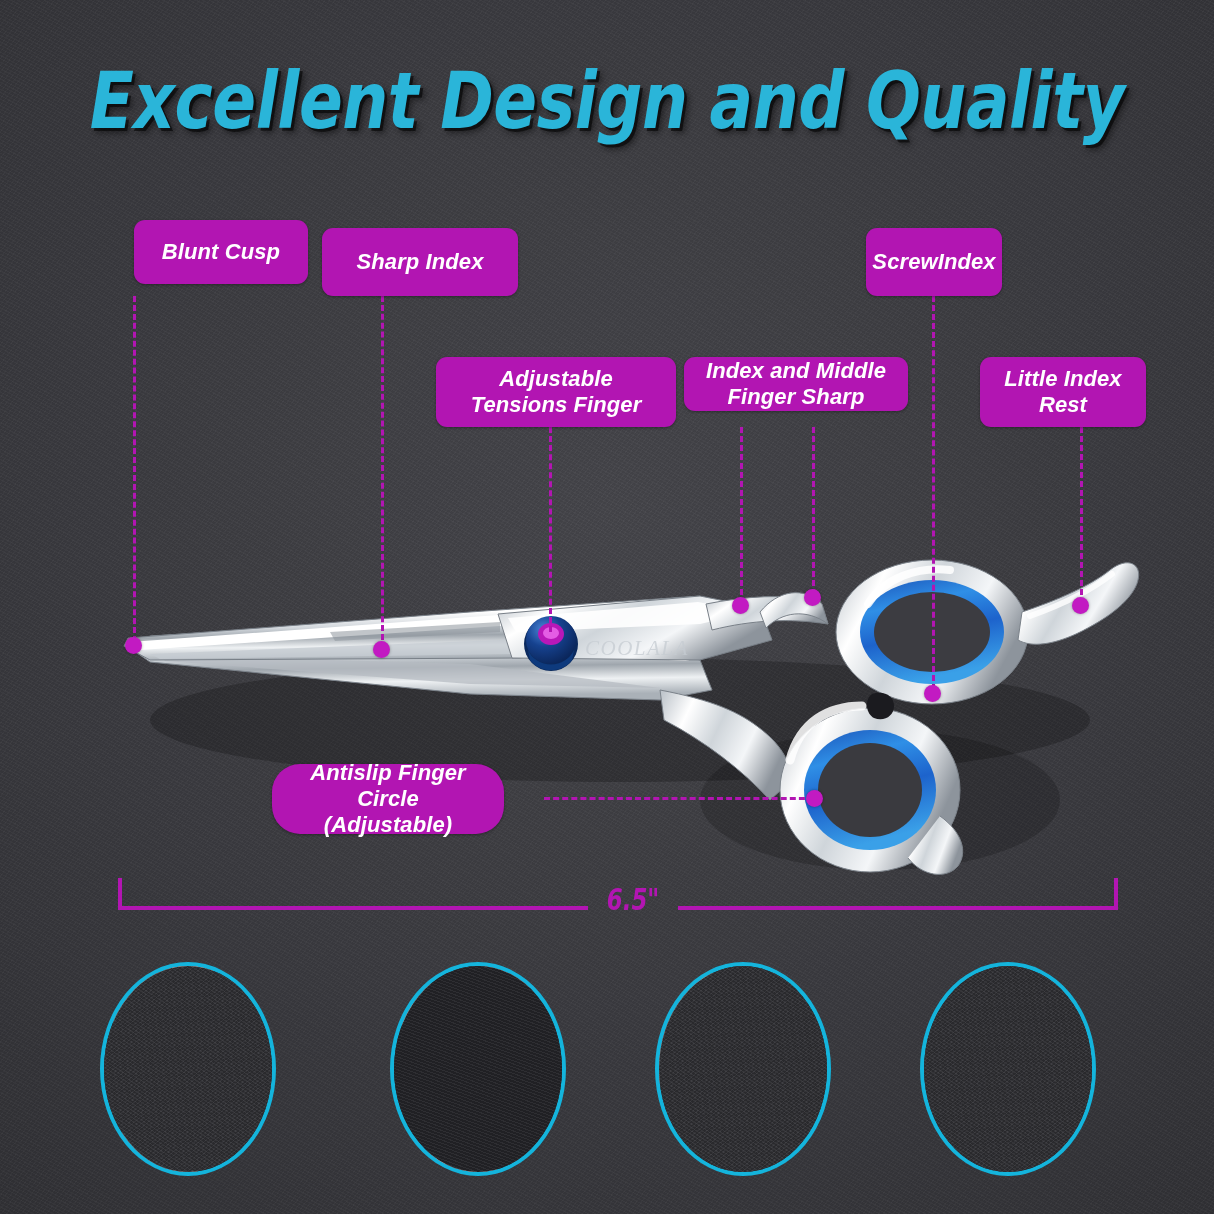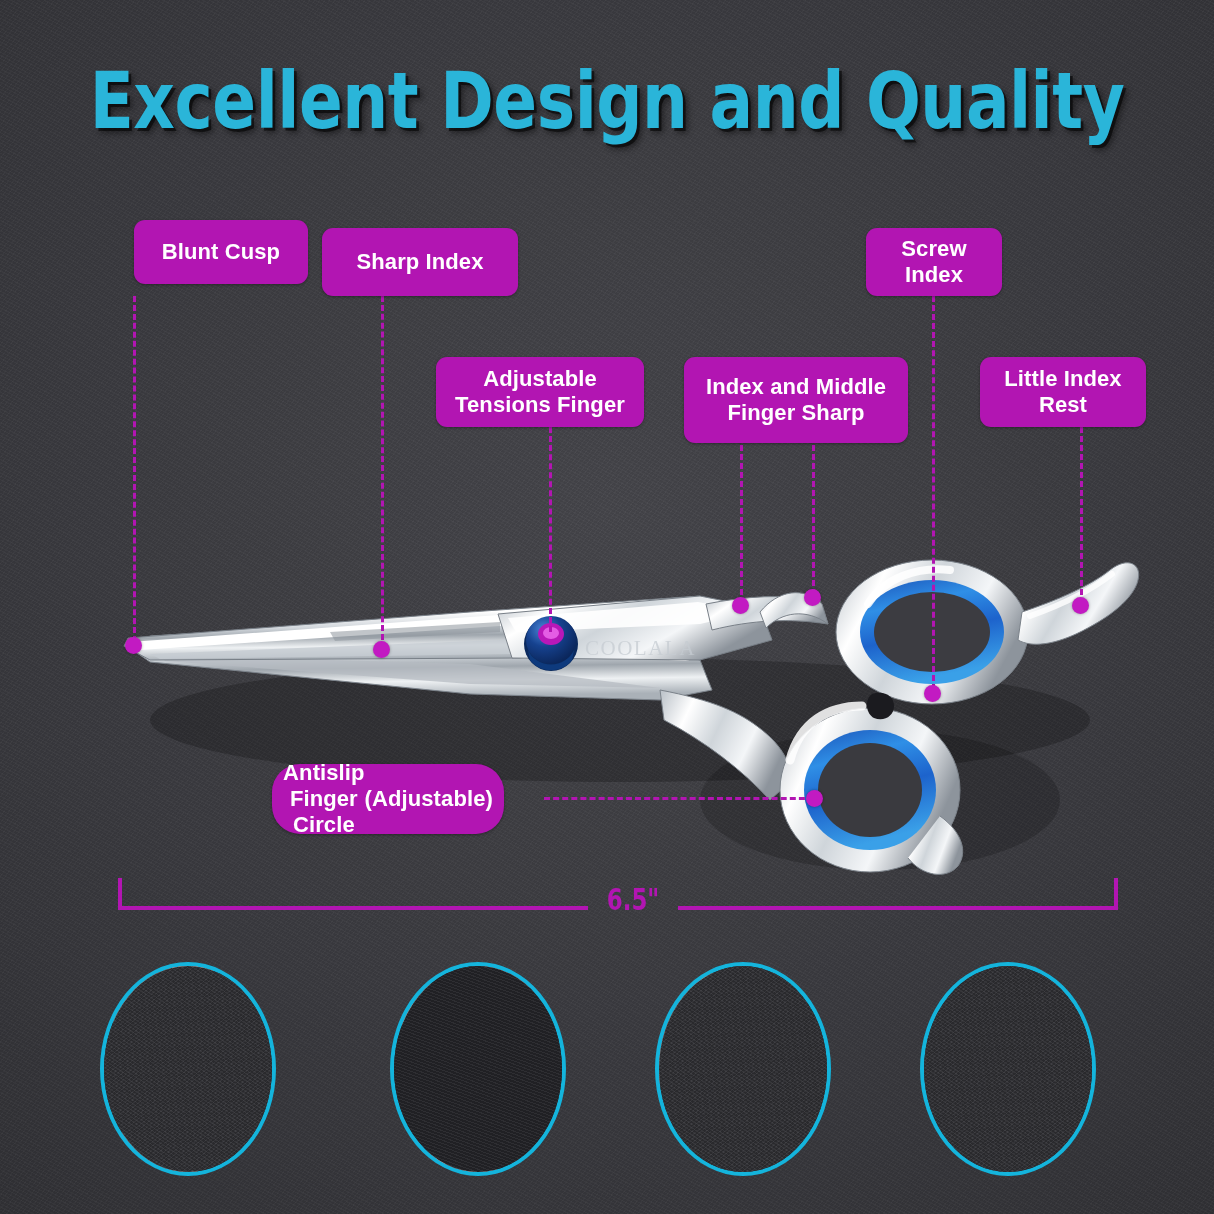--- a/index.html
+++ b/index.html
@@ -11,20 +11,21 @@
     overflow:hidden;
   }
 
   #stage {
     position:relative;
     width:1214px; height:1214px;
     background:
       repeating-linear-gradient(27deg, rgba(255,255,255,.022) 0 1px, rgba(0,0,0,.02) 1px 3px),
       repeating-linear-gradient(-53deg, rgba(255,255,255,.018) 0 1px, rgba(0,0,0,.022) 1px 4px),
       radial-gradient(circle at 50% 42%, #45454a 0%, #3a3a3f 55%, #313135 100%);
+    font-style: italic;
   }
 
   
   #title {
     position:absolute; left:0; top:62px; width:1214px;
     text-align:center;
     font-family:"DejaVu Sans Condensed","Liberation Sans Narrow","Liberation Sans",sans-serif;
     font-weight:bold;
     font-size:78px;
     letter-spacing:-0.5px;
@@ -239,41 +240,41 @@
   <div class="dot" style="left:806px; top:790px;"></div>
 
   <div class="label" style="left:88px; top:220px; width:174px; height:64px;margin-left:46px;">
     <span>Blunt Cusp</span>
   </div>
 
   <div class="label" style="left:322px; top:228px; width:196px; height:68px;">
     <span>Sharp Index</span>
   </div>
 
-  <div class="label" style="left:866px; top:228px; width:136px; height:68px; flex-direction:column;">
+  <div class="label" style="left:866px; top:228px; width:136px; height:68px; flex-direction:row;">
     <span class="l2">Screw</span>
     <span class="l2">Index</span>
   </div>
 
-  <div class="label" style="left:436px; top:357px; width:208px; height:70px; flex-direction:column;">
+  <div class="label" style="left:436px; top:357px; width:240px; height:70px; flex-direction:column;">
     <span class="l2">Adjustable</span>
     <span class="l2">Tensions Finger</span>
   </div>
 
-  <div class="label" style="left:684px; top:357px; width:224px; height:86px; flex-direction:column;">
+  <div class="label" style="left:684px; top:357px; width:224px; height:54px; flex-direction:column;">
     <span class="l2">Index and Middle</span>
     <span class="l2">Finger Sharp</span>
   </div>
 
   <div class="label" style="left:980px; top:357px; width:166px; height:70px; flex-direction:column;">
     <span class="l2">Little Index</span>
     <span class="l2">Rest</span>
   </div>
 
-  <div class="label" style="left:272px; top:764px; width:232px; height:70px; flex-direction:row;border-radius:28px;">
+  <div class="label" style="left:272px; top:764px; width:232px; height:70px; flex-direction:column;border-radius:28px;">
     <span class="l2">Antislip Finger Circle</span>
     <span class="l2">(Adjustable)</span>
   </div>
 
   <div id="dim">
     <div class="tick" style="left:0;"></div>
     <div class="tick" style="right:0;"></div>
     <div class="bar" style="left:2px; width:468px;"></div>
     <div class="bar" style="left:560px; width:438px;"></div>
     <div class="val">6.5"</div>

